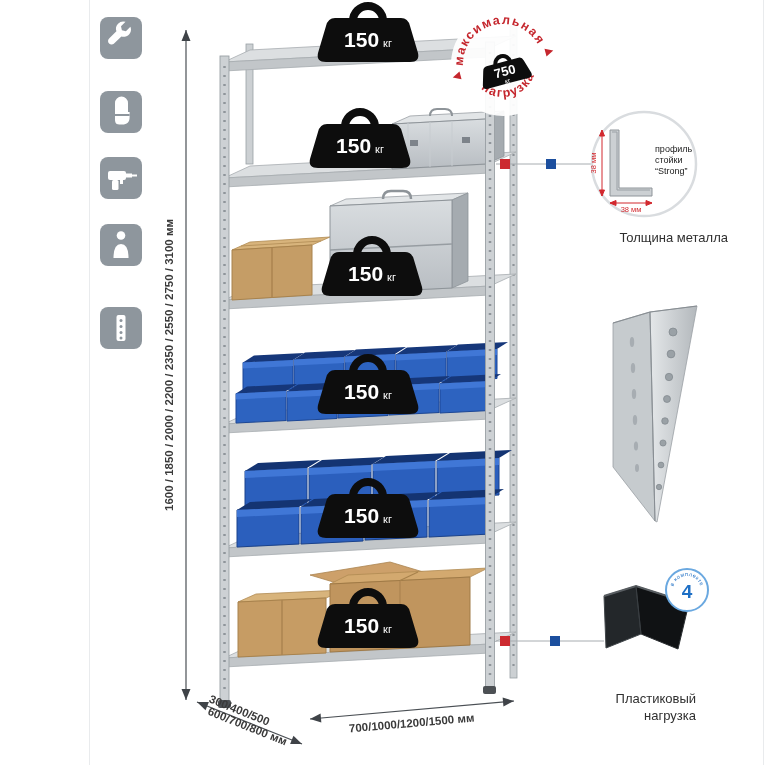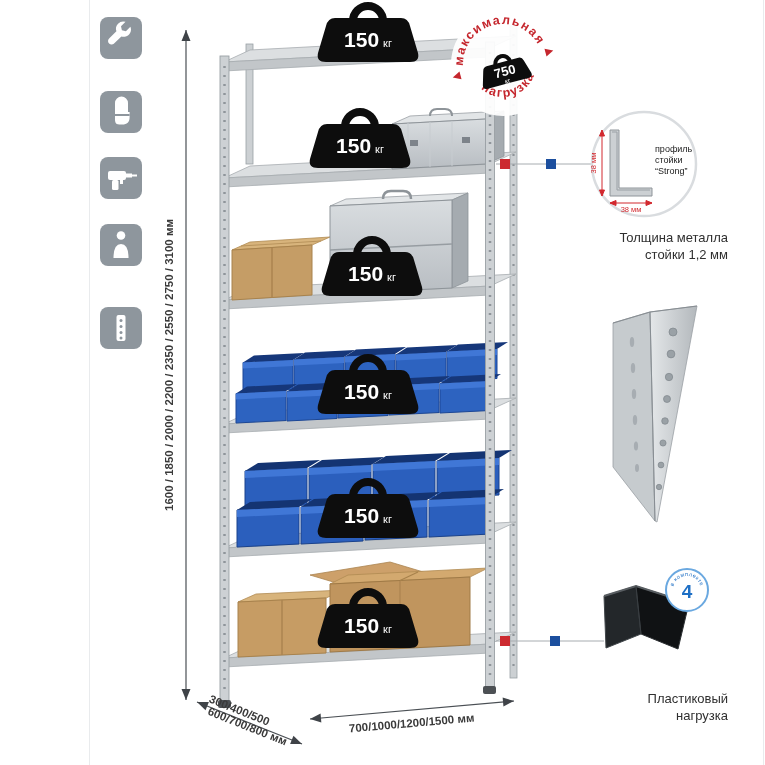--- a/index.html
+++ b/index.html
@@ -317,20 +317,19 @@
       <line x1="197" y1="702" x2="302" y2="744" stroke="#4a4f54" stroke-width="1.2"></line>
       <use href="#arrowHead" transform="translate(197,702) rotate(201.8)"></use>
       <use href="#arrowHead" transform="translate(302,744) rotate(21.8)"></use>
       <text transform="rotate(21.8 238 714)" x="238" y="714" text-anchor="middle" font-size="11.5" font-weight="600" fill="#3a3a3a">300/400/500</text>
       <text transform="rotate(21.8 246 730)" x="246" y="730" text-anchor="middle" font-size="11.5" font-weight="600" fill="#3a3a3a">600/700/800 мм</text>
     </g>
   </svg>
 
   <div class="caption" style="left:562px;top:229px;width:166px">
     <span>Толщина металла</span>
-    <span>стойки 1,2 мм</span>
-  </div>
-  <div class="caption" style="left:558px;top:690px;width:170px">
+  </div>
+  <div class="caption" style="left:526px;top:690px;width:170px">
     <span>Пластиковый</span>
     <span>нагрузка</span>
   </div>
 
 </div>
 
 </body></html>

